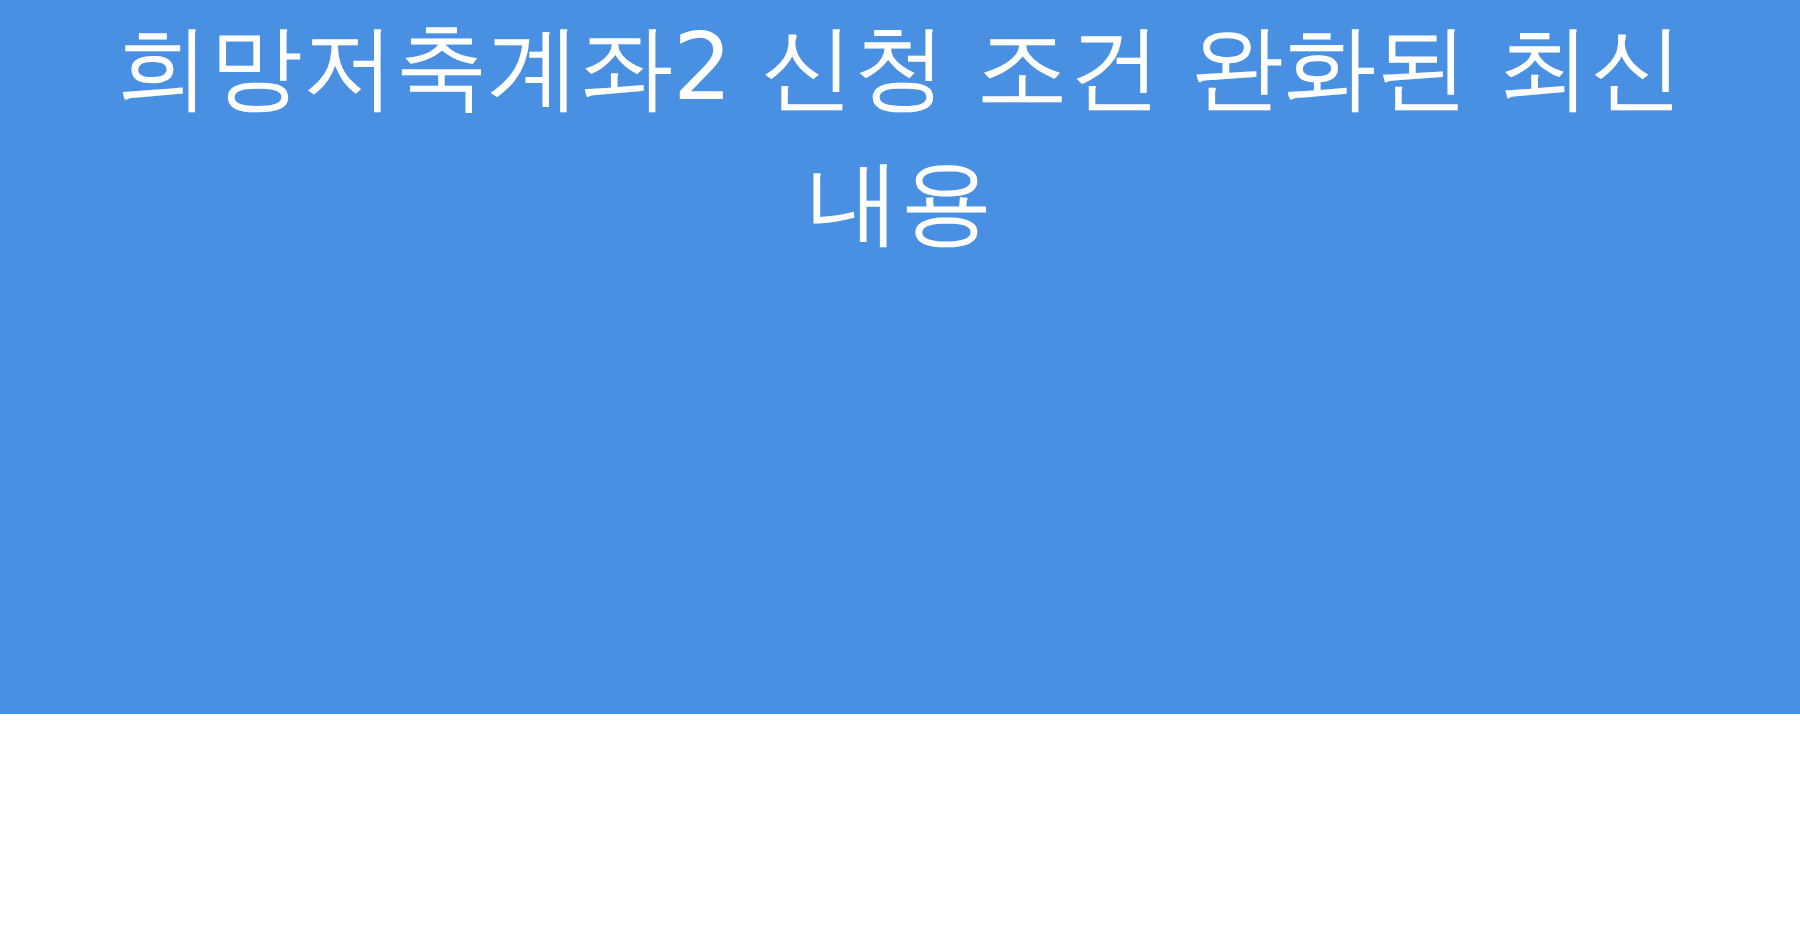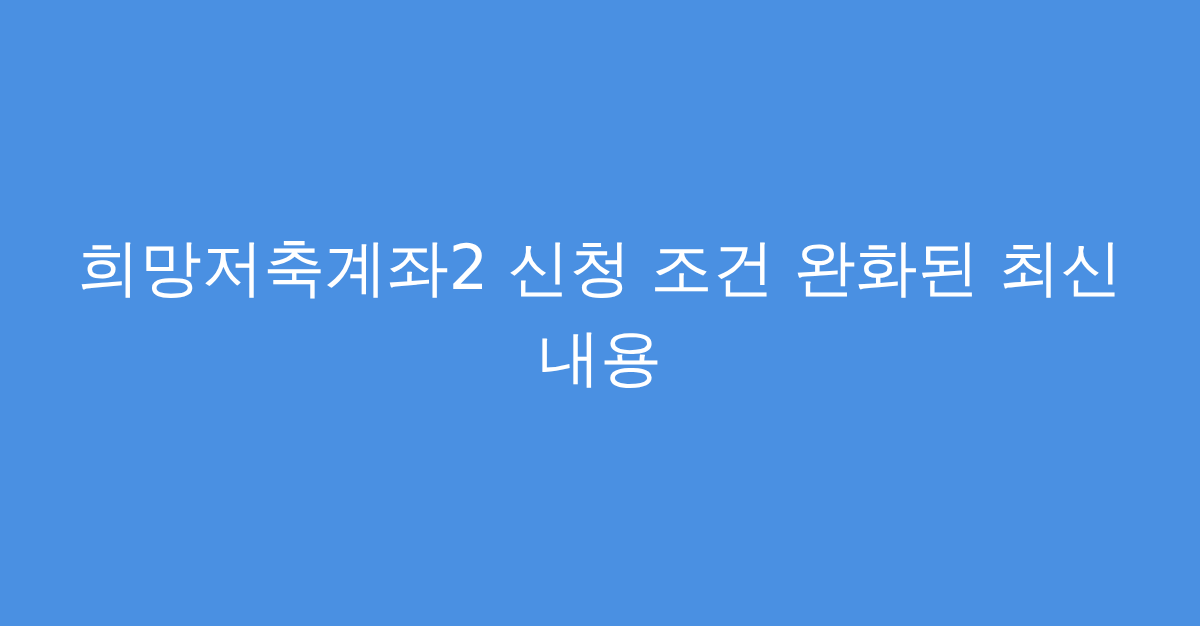--- a/index.html
+++ b/index.html
@@ -13,24 +13,24 @@
     height: 630px;
     overflow: hidden;
     font-family: "DejaVu Sans", "Liberation Sans", sans-serif;
   }
 
   
   .og-card {
     position: relative;
     box-sizing: border-box;
     width: 1200px;
-    height: 626px;
+    height: 476px;
     background: #4a90e2;
     display: flex;
-    align-items: center;
+    align-items: flex-start;
     justify-content: center;
   }
 
   .og-card__inner {
     box-sizing: border-box;
     width: 100%;
     padding: 0 64px;
     display: flex;
     align-items: center;
     justify-content: center;

